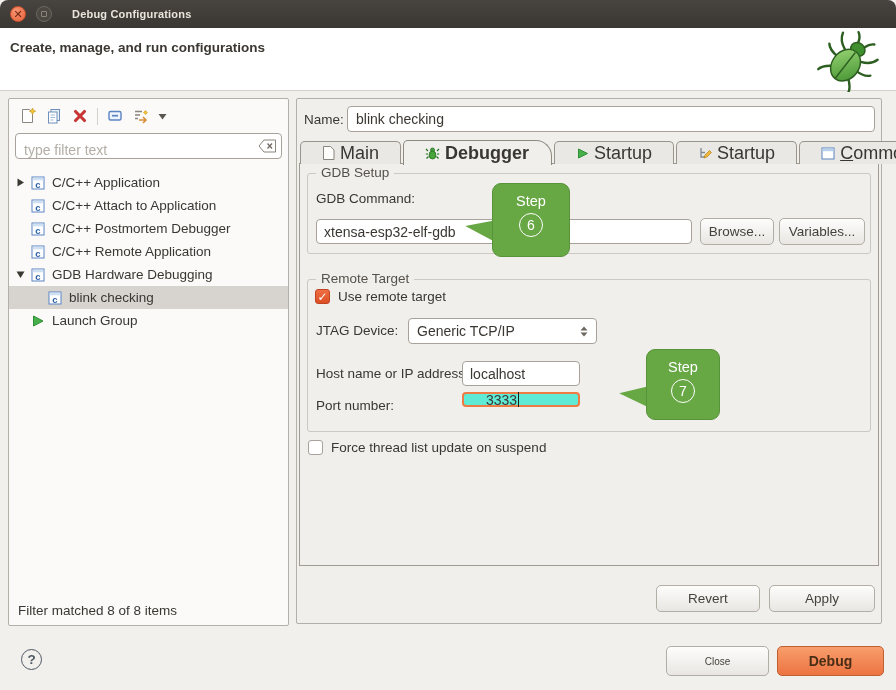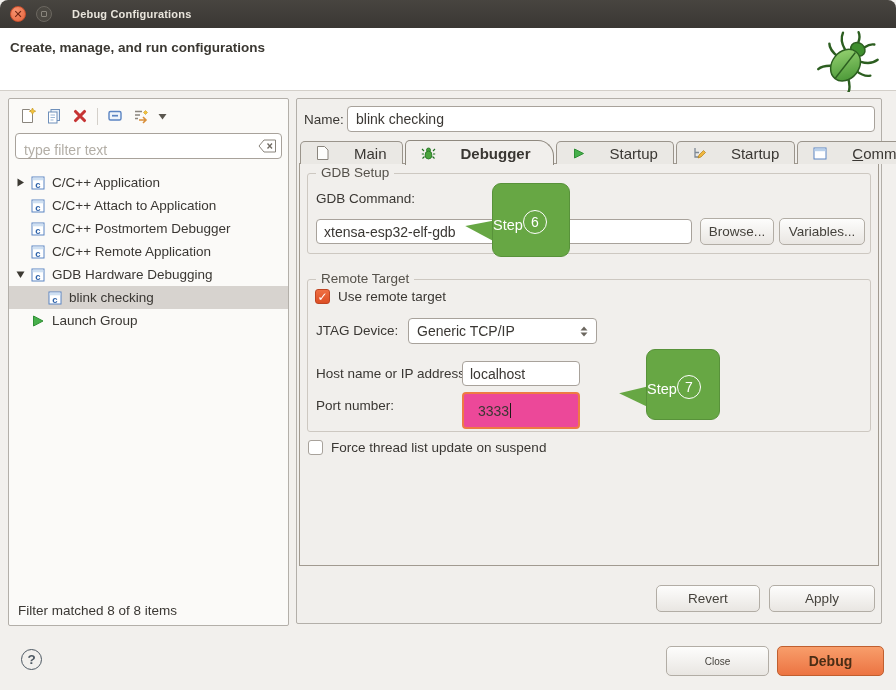--- a/index.html
+++ b/index.html
@@ -55,23 +55,23 @@
   .lstatus{position:absolute;left:9px;bottom:7px;font-size:13.5px;color:#3a3733;}
 
   
   .namerow-label{position:absolute;left:7px;top:13px;font-size:13.5px;}
   .nameinput{position:absolute;left:50px;top:7px;width:528px;height:26px;border:1px solid #a8a29b;
     border-radius:4px;background:#fff;padding:0 8px;font-size:14px;color:#3a3733;outline:none;
     font-family:inherit;}
 
   
   .tabs{position:absolute;left:3px;top:40px;height:25px;display:flex;align-items:flex-end;z-index:2;}
-  .tab{height:23px;display:flex;align-items:center;padding:0 15px;margin-right:2px;
+  .tab{height:23px;display:flex;align-items:center;padding:0 21px;margin-right:2px;
     background:#eae8e4;border:1px solid #9a948b;border-bottom:none;
-    border-radius:5px 5px 0 0;font-size:15px;white-space:nowrap;gap:20px;}
+    border-radius:5px 5px 0 0;font-size:18px;white-space:nowrap;}
   .tab .tico{margin-right:5px;display:flex;}
   .tab.active{height:25px;background:#f1efec;font-weight:bold;border-radius:5px 16px 0 0;
     padding-right:22px;margin-bottom:-1px;z-index:3;border-color:#8f897f;}
 
   
   .content{position:absolute;left:2px;top:64px;width:580px;height:403px;
     border:1px solid #a19a90;background:#f1efec;}
 
   .group{position:absolute;border:1px solid #cdc8c1;border-radius:3px;}
   .legend{position:absolute;top:-9px;left:8px;background:#f1efec;padding:0 5px;
@@ -96,33 +96,33 @@
   .cbrow{position:absolute;display:flex;align-items:center;font-size:13.5px;}
   .cbrow .cbl{margin-left:8px;}
   .r-use{left:7px;top:9px;}
   .combo{position:absolute;left:100px;top:38px;width:189px;height:26px;background:#fff;
     border:1px solid #a8a29b;border-radius:4px;display:flex;align-items:center;
     padding:0 8px;font-size:14px;}
   .combo .spin{margin-left:auto;display:flex;flex-direction:column;align-items:center;gap:1px;}
   .hostinput{position:absolute;left:154px;top:81px;width:118px;height:25px;border:1px solid #a8a29b;
     border-radius:4px;background:#fff;padding:0 7px;font-size:14px;color:#3a3733;outline:none;
     font-family:inherit;}
-  .portinput{position:absolute;left:154px;top:112px;width:118px;height:37px;border:2px solid #ee7a44;
-    border-radius:4px;background:#ec4899;padding:0 14px;font-size:14px;display:flex;align-items:center;}
+  .portinput{position:absolute;left:154px;top:112px;width:118px;height:15px;border:2px solid #ee7a44;
+    border-radius:4px;background:#5eead4;padding:0 22px;font-size:14px;display:flex;align-items:center;}
   .caret{display:inline-block;width:1px;height:15px;background:#1c1b18;margin-left:1px;}
 
   .forcerow{left:8px;top:276px;}
 
   .actionrow{position:absolute;right:6px;bottom:11px;display:flex;gap:9px;}
   .b-revert{width:104px;height:27px;}
   .b-apply{width:106px;height:27px;}
 
   
   .callout{position:absolute;background:var(--callout-green,#67a744);border:1px solid #58923a;
-    border-radius:9px;color:#fff;display:flex;align-items:center;
+    border-radius:9px;color:#fff;display:flex;flex-direction:column;align-items:center;
     z-index:6;}
   .callout .steptxt{font-size:14.5px;margin-top:9px;}
   .callout .num{width:24px;height:24px;border:1.5px solid #fff;border-radius:50%;
     display:flex;align-items:center;justify-content:center;font-size:14px;margin-top:4px;}
   .c6{left:492px;top:183px;width:78px;height:74px;}
   .t6{position:absolute;left:465px;top:219px;width:0;height:0;z-index:5;
     border-top:8px solid transparent;border-bottom:14px solid transparent;
     border-right:31px solid var(--callout-green,#67a744);transform:rotate(4deg);}
   .c7{left:646px;top:349px;width:74px;height:71px;}
   .t7{position:absolute;left:619px;top:385px;width:0;height:0;z-index:5;

